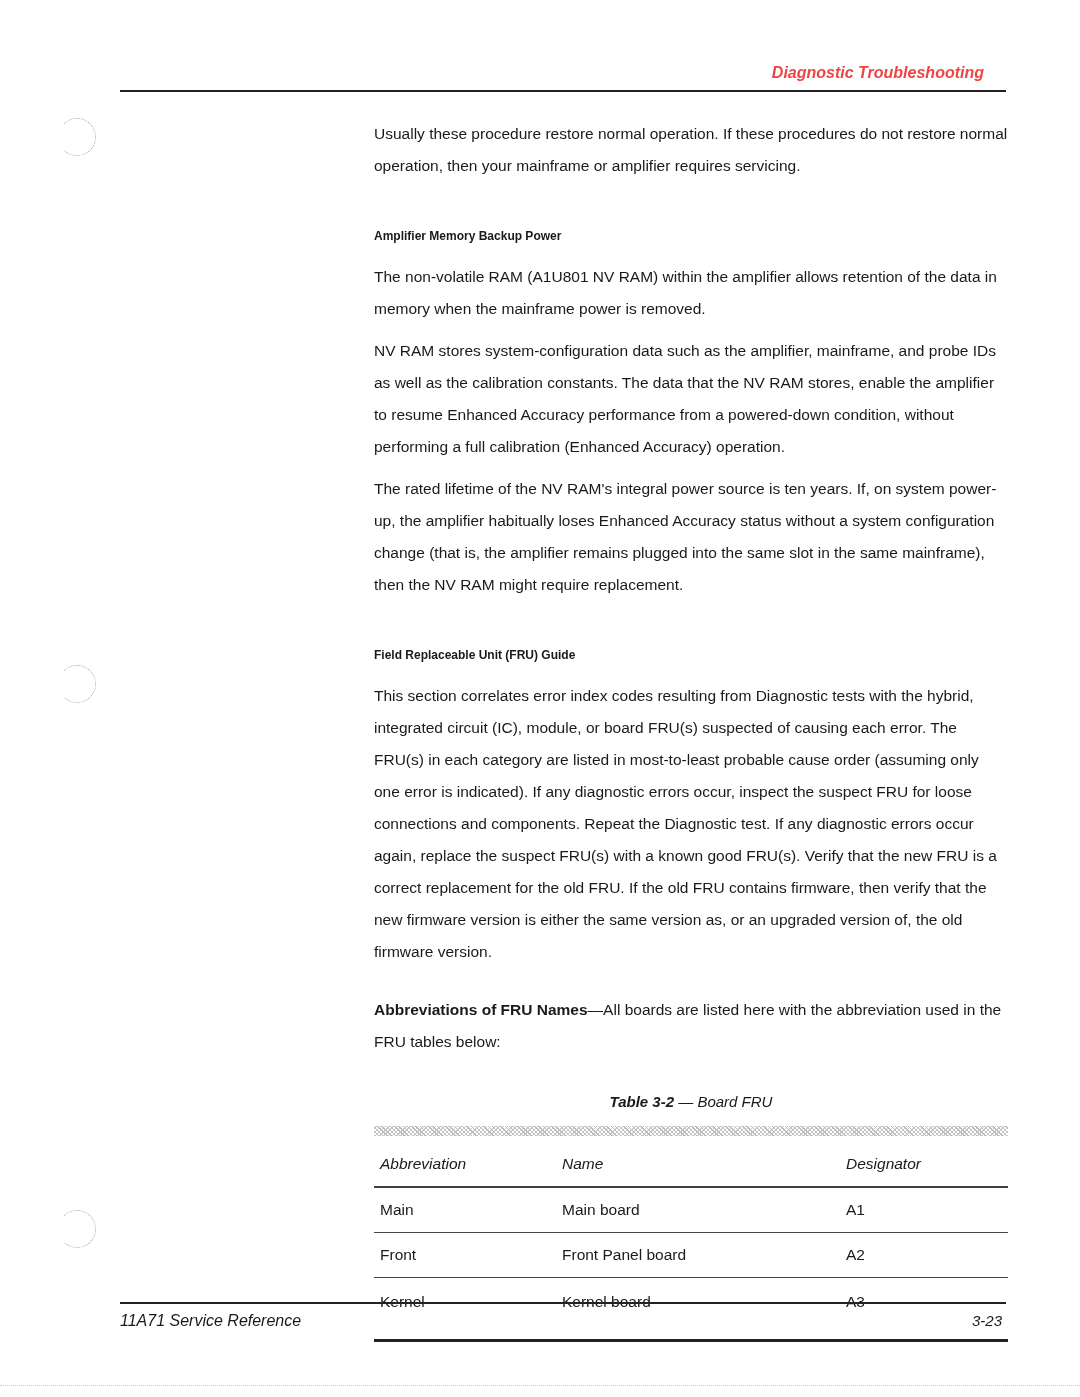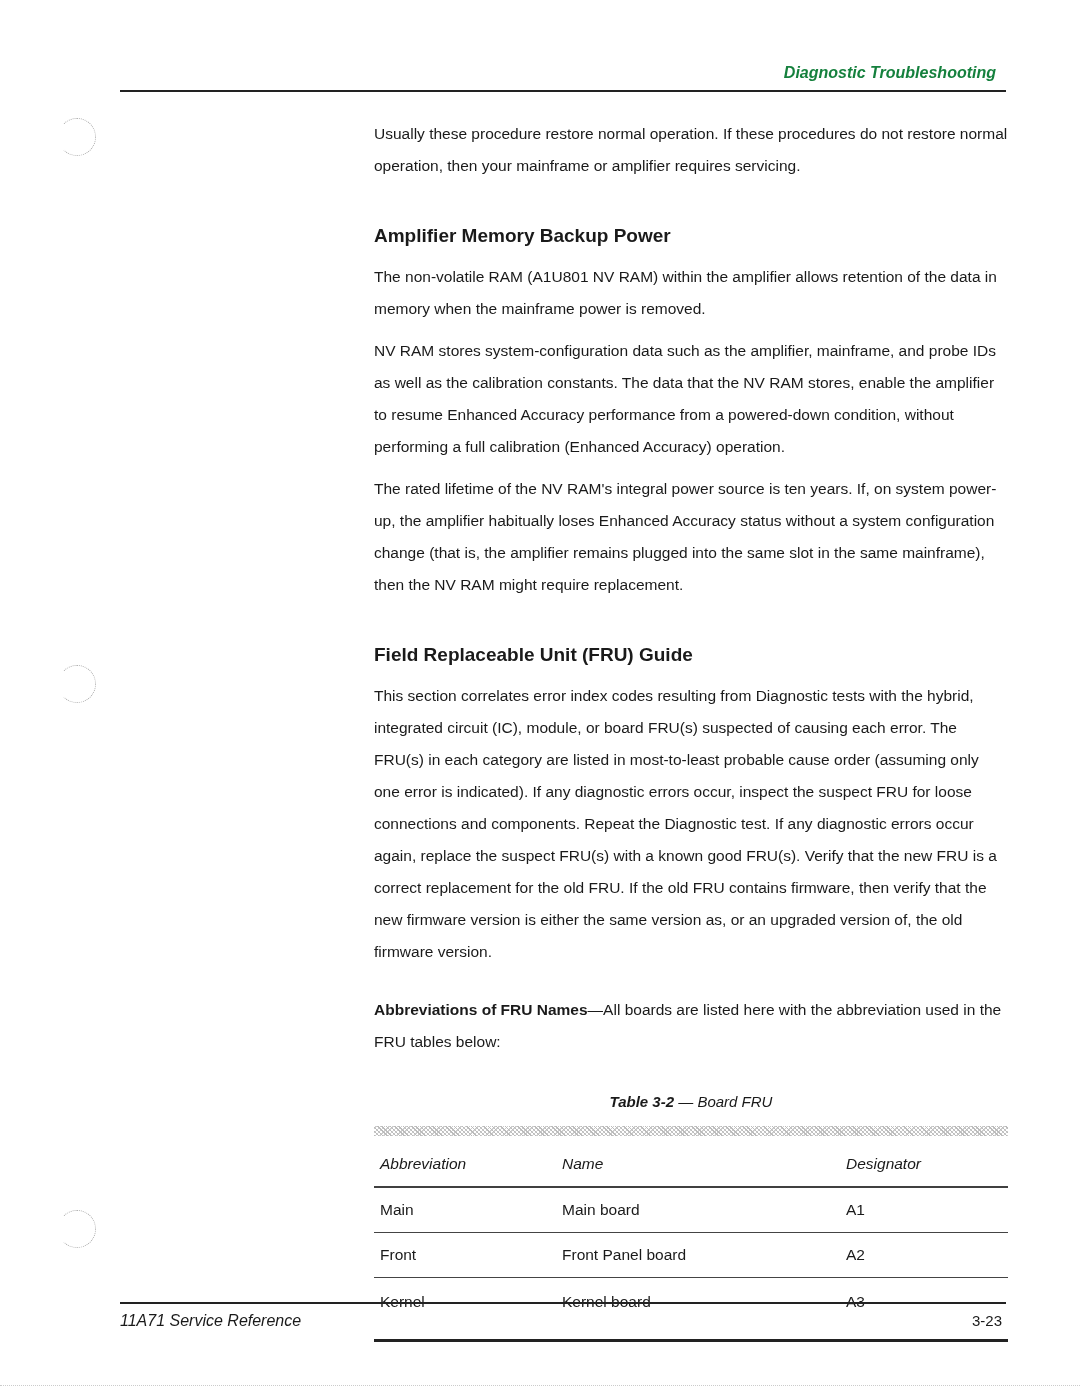--- a/index.html
+++ b/index.html
@@ -1,48 +1,48 @@
 <!DOCTYPE html>
 <html><head>
 <meta charset="utf-8">
 <style>
   html, body { margin: 0; padding: 0; }
   body {
     width: 1080px; height: 1397px; background: #ffffff; position: relative; overflow: hidden;
     font-family: "Liberation Sans", sans-serif; color: #1a1a1a;
   }
   .header-title {
-    position: absolute; right: 84px; top: 64px;
-    font-weight: bold; font-style: italic; font-size: 16px; color: #15803d;
+    position: absolute; right: 96px; top: 64px;
+    font-weight: bold; font-style: italic; font-size: 16px; color: #ef4444;
   }
   .header-rule {
     position: absolute; left: 120px; right: 74px; top: 90px; height: 2px; background: #222;
   }
   .punch { position: absolute; width: 36px; height: 36px; border: 1px dotted #aaa; border-radius: 50%; border-left-color: transparent; }
   .content { position: absolute; left: 374px; width: 634px; top: 118px; font-size: 15.5px; line-height: 32px; }
   p { margin: 0; }
   .gap-lg { height: 26px; }
   .gap-sm { height: 10px; }
-  h3 { margin: 0 0 9px 0; font-size: 19px; font-weight: bold; }
+  h3 { margin: 0 0 9px 0; font-size: 12px; font-weight: bold; }
   .bold-run { font-weight: bold; }
   .table-caption { text-align: center; margin-top: 28px; font-style: italic; font-size: 15px; }
   .table-caption .lbl { font-weight: bold; }
   .dither {
     margin-top: 8px; height: 10px;
     background-image: repeating-linear-gradient(45deg, #bbb 0 1px, transparent 1px 3px),
                       repeating-linear-gradient(-45deg, #ccc 0 1px, transparent 1px 3px);
   }
   table { width: 634px; border-collapse: collapse; margin-top: 6px; font-size: 15.5px; }
   th { font-style: italic; font-weight: normal; text-align: left; padding: 6px 6px 6px 6px; border-bottom: 2px solid #404040; }
   td { padding: 6px 6px; border-bottom: 1px solid #444; }
   tr.last td { border-bottom: 3px solid #222; padding-top: 8px; padding-bottom: 21px; }
   .c1 { width: 170px; } .c2 { width: 272px; }
   .footer-rule { position: absolute; left: 120px; right: 74px; top: 1302px; height: 2px; background: #222; }
   .footer-left { position: absolute; left: 120px; top: 1312px; font-style: italic; font-size: 16px; }
-  .footer-right { position: absolute; right: 78px; top: 1312px; font-size: 15px; }
+  .footer-right { position: absolute; right: 78px; top: 1312px; font-style: italic; font-size: 15px; }
   .bottom-dots { position: absolute; left: 0; right: 0; top: 1385px; border-top: 1px dotted #ccc; }
 </style>
 </head>
 <body>
 
 <div class="header-title">Diagnostic Troubleshooting</div>
 <div class="header-rule"></div>
 
 <div class="punch" style="left:58px; top:118px;"></div>
 <div class="punch" style="left:58px; top:665px;"></div>

